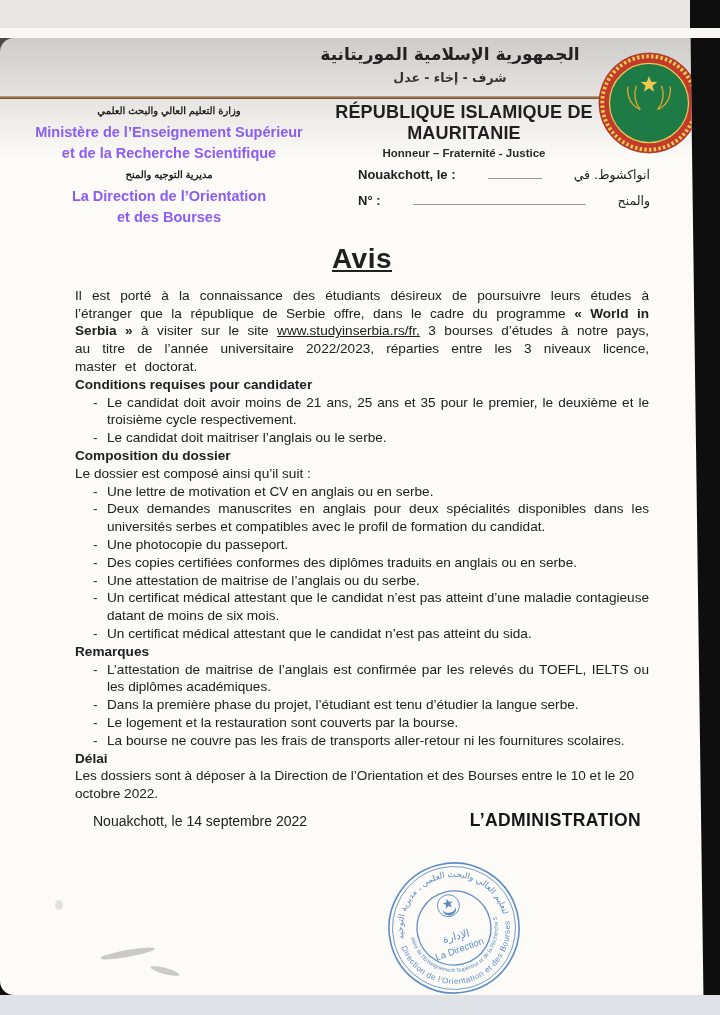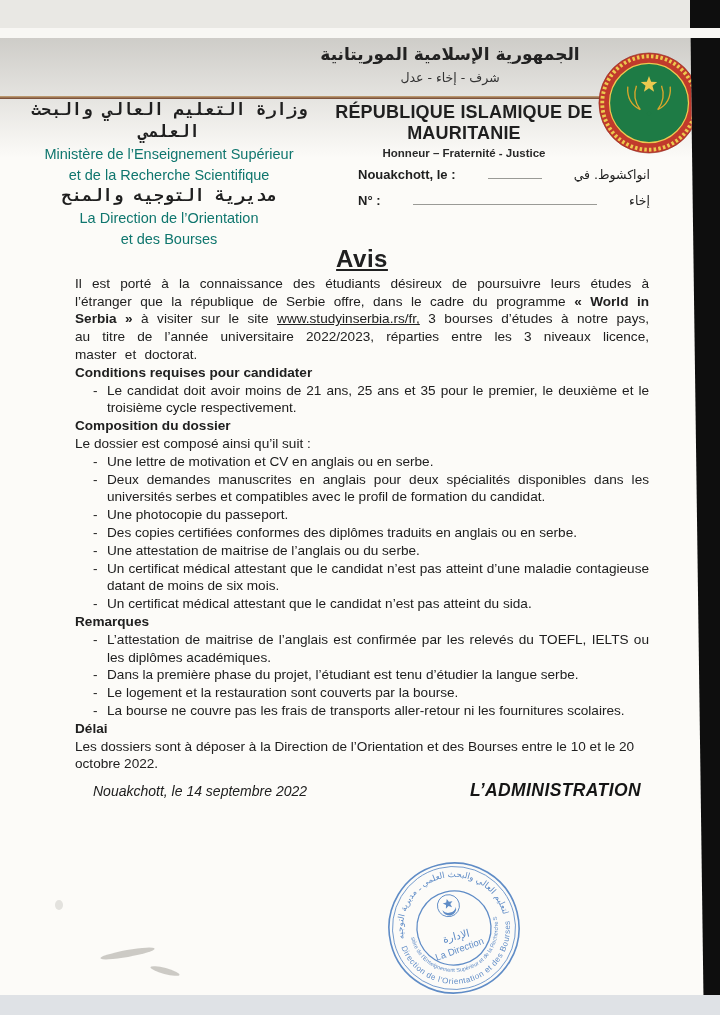--- a/index.html
+++ b/index.html
@@ -2,53 +2,53 @@
 <html><head>
 <meta charset="utf-8">
 <style>
   html,body{margin:0;padding:0;background:#0e0e0e;}
   .canvas{position:relative;width:720px;height:1015px;background:#0e0e0e;overflow:hidden;
           font-family:"Liberation Sans",sans-serif;color:#1f1f1f;}
   .band-top{position:absolute;top:0;left:0;width:690px;height:30px;background:#e9e8e4;}
   .band-strip{position:absolute;top:28px;left:0;width:720px;height:10px;background:#f8f7f4;}
   .band-bottom{position:absolute;left:0;top:995px;width:720px;height:20px;background:#dfe2e6;}
   .paper{position:absolute;top:38px;left:0;width:720px;height:957px;background:#fcfbf8;
-         clip-path:polygon(0 0,95.9% 0,97.7% 100%,0 100%);}
+         clip-path:polygon(0 0,95.9% 0,97.7% 100%,0 100%);border-radius:14px;}
   .paper-shade{position:absolute;left:0;top:0;width:100%;height:120px;pointer-events:none;
          background:linear-gradient(180deg,rgba(150,148,142,.45),rgba(150,148,142,0));}
   
   .ar-title{position:absolute;left:250px;top:6px;width:400px;text-align:center;font-weight:bold;
             font-size:17px;font-family:"DejaVu Sans",sans-serif;color:#222;}
   .ar-motto{position:absolute;left:250px;top:32px;width:400px;text-align:center;font-size:12.5px;
-            font-weight:normal;font-family:"DejaVu Sans",sans-serif;color:#333;}
+            font-weight:bold;font-family:"DejaVu Sans",sans-serif;color:#333;}
   .sep{position:absolute;left:0;top:58px;width:652px;height:3px;
        background:linear-gradient(180deg,#c9a87b,#6e4230);}
   .left-block{position:absolute;left:18px;top:62px;width:302px;text-align:center;}
-  .left-block .ar{font-family:Liberation Mono, monospace;font-weight:bold;font-size:17px;line-height:22px;}
-  .left-block .fr{font-weight:normal;font-size:14.5px;line-height:21px;color:#0f766e;}
+  .left-block .ar{font-family:Liberation Sans, sans-serif;font-weight:bold;font-size:10px;line-height:22px;}
+  .left-block .fr{font-weight:bold;font-size:14.5px;line-height:21px;color:#8b5cf6;}
   .center-block{position:absolute;left:328px;top:64px;width:272px;text-align:center;}
   .center-block .rep{font-weight:bold;font-size:18px;letter-spacing:.2px;}
   .center-block .mot{font-weight:bold;font-size:11.5px;margin-top:3px;color:#2a2a2a;}
   .date-rows{position:absolute;left:358px;top:118px;width:292px;font-size:13px;}
   .drow{display:flex;align-items:flex-end;height:26px;gap:26px;}
   .drow .lbl{font-weight:bold;white-space:nowrap;}
   .drow .fill{flex:1;border-bottom:1px solid #9a9a96;margin:0 6px 3px 6px;height:12px;}
   .drow .ar{font-family:"DejaVu Sans",sans-serif;font-size:12.5px;white-space:nowrap;}
   .seal{position:absolute;left:596px;top:12px;width:106px;height:106px;}
   
   .body{position:absolute;left:75px;top:212px;width:574px;font-size:13.6px;line-height:17.8px;color:#202020;}
-  .avis{text-align:center;font-size:24px;font-weight:bold;text-decoration:underline;
-        letter-spacing:.5px;margin-bottom:7px;}
+  .avis{text-align:center;font-size:28px;font-weight:bold;text-decoration:underline;
+        letter-spacing:.5px;margin-bottom:19px;}
   .para{text-align:justify;word-spacing:4.5px;}
   .b{font-weight:bold;}
   .u{text-decoration:underline;}
   .h{font-weight:bold;}
   .bullet{position:relative;padding-left:32px;text-align:justify;}
   .bullet::before{content:"-";position:absolute;left:18px;top:0;}
-  .footer{display:flex;align-items:baseline;margin-top:9px;font-style:italic;}
+  .footer{display:flex;align-items:baseline;margin-top:9px;}
   .f-date{margin-left:18px;font-size:14px;}
   .f-sig{margin-left:auto;margin-right:8px;font-size:17.5px;font-weight:600;letter-spacing:.4px;color:#151515;padding-left:10px;}
   .stamp{position:absolute;left:384px;top:820px;width:140px;height:140px;opacity:.88;}
   .smudge{position:absolute;background:rgba(115,112,104,.35);border-radius:50%;}
   .sm1{left:100px;top:912px;width:55px;height:7px;transform:rotate(-10deg);}
   .sm2{left:150px;top:930px;width:30px;height:6px;transform:rotate(15deg);}
   .sm3{left:55px;top:862px;width:8px;height:10px;opacity:.5;}
 </style>
 </head>
 <body>
@@ -81,21 +81,21 @@
 
     <div class="date-rows">
       <div class="drow">
         <span class="lbl">Nouakchott, le :</span>
         <span class="fill"></span>
         <span class="ar" dir="rtl">انواكشوط. في</span>
       </div>
       <div class="drow">
         <span class="lbl">N° :</span>
         <span class="fill"></span>
-        <span class="ar" dir="rtl">إخاء</span>
+        <span class="ar" dir="rtl">والمنح</span>
       </div>
     </div>
 
     <svg class="seal" viewBox="0 0 110 110">
       <circle cx="55" cy="55" r="52" fill="#c13a2c" stroke="#8e2a1f" stroke-width="0.6"></circle>
       <circle cx="55" cy="55" r="48.5" fill="none" stroke="#ecc94f" stroke-width="4" stroke-dasharray="2.6 2.3"></circle>
       <circle cx="55" cy="55" r="41" fill="#1e7b45" stroke="#ecc94f" stroke-width="1.3"></circle>
       <path d="M55 27 L57.23 32.93 L63.56 33.22 L58.61 37.17 L60.29 43.28 L55 39.8 L49.71 43.28 L51.39 37.17 L46.44 33.22 L52.77 32.93 Z" fill="#ecc94f"></path>
       <path d="M41 58 A14 14 0 0 0 69 58 A11 11 0 0 1 41 58 Z" fill="#ecc94f"></path>
       <path d="M46 62 C38 58 32 50 33 38 M46 62 C40 54 39 45 42 37" fill="none" stroke="#d9a62c" stroke-width="1.4"></path>
@@ -103,20 +103,21 @@
       <circle cx="55" cy="66" r="2" fill="#1e7b45"></circle>
     </svg>
 
     <div class="body">
       <div class="avis">Avis</div>
 
       <div class="para"><span>Il est porté à la connaissance des étudiants désireux de poursuivre leurs études à l’étranger que la république de Serbie offre, dans le cadre du programme </span><span class="b">« World in Serbia »</span><span> à visiter sur le site </span><span class="u">www.studyinserbia.rs/fr,</span><span> 3 bourses d’études à notre pays, au titre de l’année universitaire 2022/2023, réparties entre les 3 niveaux licence, master et doctorat.</span></div>
 
       <div class="h">Conditions requises pour candidater</div>
       <div class="bullet">Le candidat doit avoir moins de 21 ans, 25 ans et 35 pour le premier, le deuxième et le troisième cycle respectivement.</div>
+      <div class="bullet">Le candidat doit maitriser l’anglais ou le serbe.</div>
 
       <div class="h">Composition du dossier</div>
       <div>Le dossier est composé ainsi qu’il suit :</div>
       <div class="bullet">Une lettre de motivation et CV en anglais ou en serbe.</div>
       <div class="bullet">Deux demandes manuscrites en anglais pour deux spécialités disponibles dans les universités serbes et compatibles avec le profil de formation du candidat.</div>
       <div class="bullet">Une photocopie du passeport.</div>
       <div class="bullet">Des copies certifiées conformes des diplômes traduits en anglais ou en serbe.</div>
       <div class="bullet">Une attestation de maitrise de l’anglais ou du serbe.</div>
       <div class="bullet">Un certificat médical attestant que le candidat n’est pas atteint d’une maladie contagieuse datant de moins de six mois.</div>
       <div class="bullet">Un certificat médical attestant que le candidat n’est pas atteint du sida.</div>

